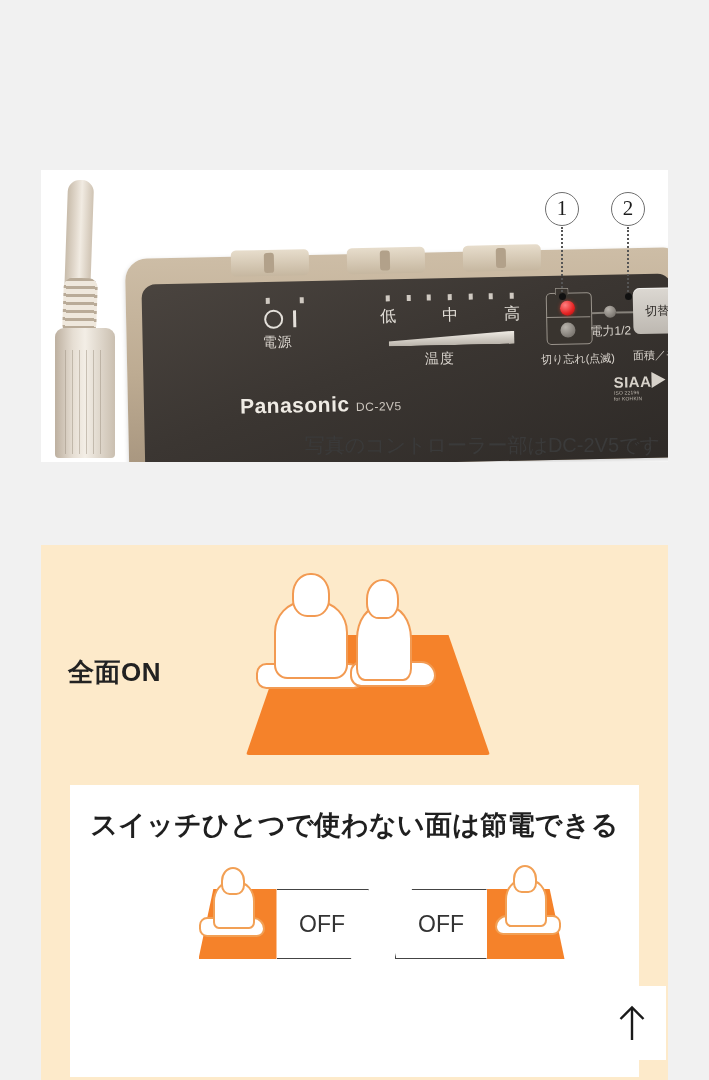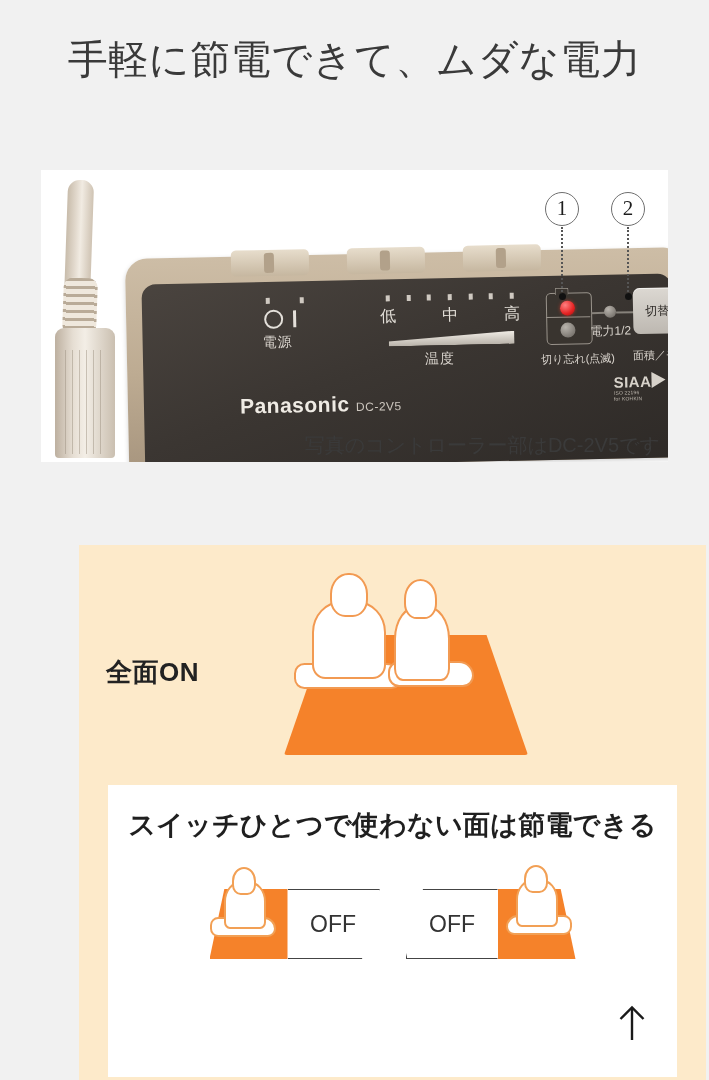--- a/index.html
+++ b/index.html
@@ -359,21 +359,20 @@
   }
 
   
   .promo-panel {
     position: absolute;
     left: 41px;
     top: 545px;
     width: 627px;
     height: 535px;
     background: #fdeaca;
-    margin-left: 38px;
   }
   .promo-row {
     position: relative;
     height: 240px;
   }
   #promo-fullon-label {
     position: absolute;
     left: 27px; top: 110px;
     font-size: 26px;
     font-weight: 700;
@@ -455,20 +454,21 @@
     letter-spacing: .3px;
   }
 
   .half-mats {
     position: absolute;
     left: 0; top: 82px;
     width: 569px;
     display: flex;
     justify-content: center;
     gap: 26px;
+    padding-left: 27px;
   }
   .half-mat {
     position: relative;
     width: 186px;
     height: 92px;
   }
   .hm-part {
     position: absolute;
     top: 22px;
     height: 70px;
@@ -532,21 +532,20 @@
     align-items: center;
     justify-content: center;
     cursor: pointer;
   }
   .scroll-top svg { display: block; }
 </style>
 </head>
 <body>
 
 <h1 class="page-heading">
-  <span class="hl">手軽に節電できて、ムダな電力</span>
 </h1>
 
 <div class="photo-card">
 
   <div class="callout" id="callout-1">
     <span class="num">1</span>
     <span class="leader"></span>
     <span class="dot-end"></span>
   </div>
   <div class="callout" id="callout-2">

